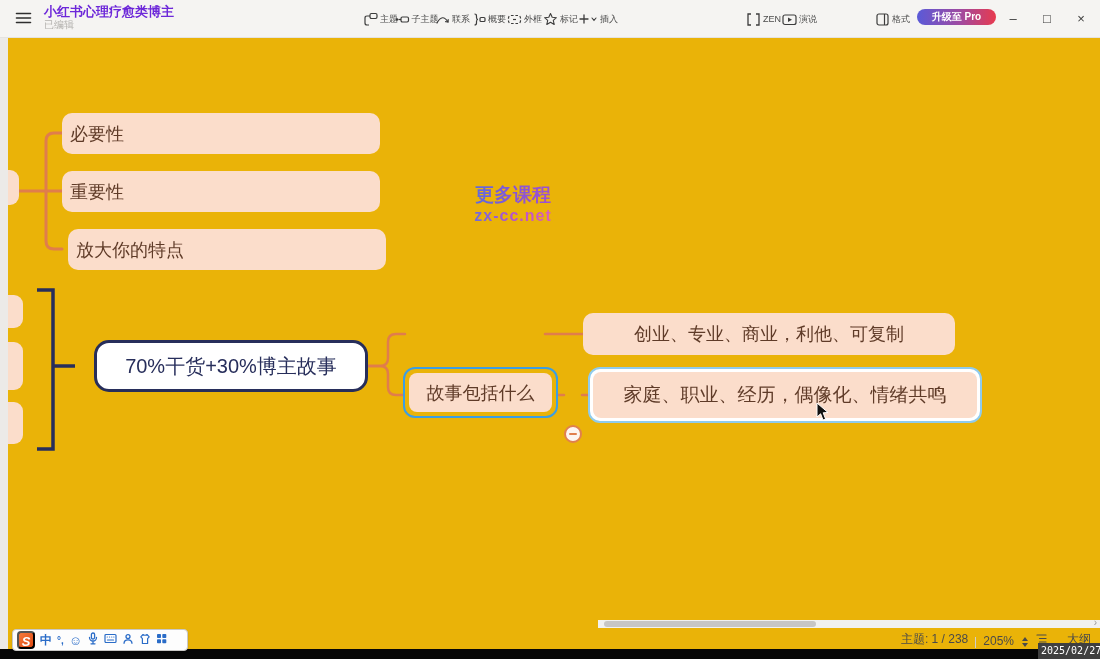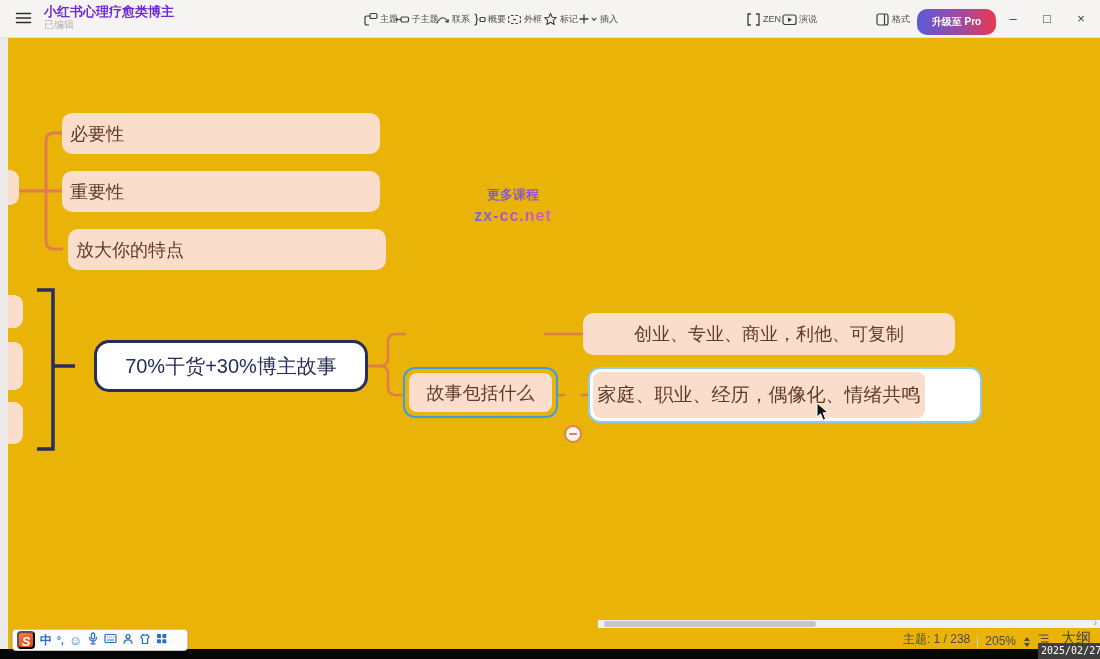--- a/index.html
+++ b/index.html
@@ -15,21 +15,21 @@
   .doc-title { font-size:13px; font-weight:bold; color:#6d28d9; line-height:15px; }
   .doc-subtitle { font-size:10px; color:#b3b1ae; line-height:12px; }
   .tools-group { position:absolute; left:362px; top:3px; display:flex; }
   .tool { width:36px; height:32px; background:none; border:none; display:flex;
     flex-direction:row; align-items:center; justify-content:center; gap:1px; cursor:pointer; }
   .tool.wide { width:40px; }
   .tool-label { font-size:9px; color:#4c4c4c; white-space:nowrap; }
   .tool svg { display:block; }
   .zen-group { position:absolute; left:745px; top:3px; display:flex; }
   .format-group { position:absolute; left:874px; top:3px; display:flex; }
-  .upgrade-btn { position:absolute; left:917px; top:9px; width:79px; height:26px;
+  .upgrade-btn { position:absolute; left:917px; top:9px; width:79px; height:16px;
     border:none; border-radius:10px; color:#fff; font-size:10px; font-weight:bold;
     background:linear-gradient(90deg,#5a5ad8,#a04aa0 55%,#e83a4e); cursor:pointer; }
   .win-controls { position:absolute; right:2px; top:0; height:38px; display:flex; }
   .win-btn { width:34px; height:38px; background:none; border:none; font-size:13px;
     color:#3a3a3a; cursor:pointer; line-height:38px; text-align:center; }
 
   
   .canvas { position:absolute; top:38px; left:0; width:1100px; height:611px; background:#eab308; }
   .left-strip { position:absolute; left:0; top:0; width:8px; height:611px; background:#eceae8; }
   .connectors { position:absolute; left:0; top:0; pointer-events:none; }
@@ -48,21 +48,21 @@
   .hl-frame { position:absolute; border:2px solid #8fcbec; border-radius:12px;
     background:#fff; cursor:pointer; }
   .collapse-btn { position:absolute; left:564px; top:387px; width:18px; height:18px;
     border-radius:50%; background:#fdf6f1; border:2px solid #e0804e; cursor:pointer; padding:0; }
   .collapse-btn::after { content:""; display:block; width:8px; height:2px; background:#e0804e;
     margin:0 auto; border-radius:1px; }
 
   
   .watermark { position:absolute; left:448px; top:146px; width:130px; text-align:center;
     line-height:21px; }
-  .wm1 { font-size:13px; font-weight:bold;
+  .wm1 { font-size:19px; font-weight:bold;
     background:linear-gradient(90deg,#4179e6,#8656d6,#b04cce);
     -webkit-background-clip:text; background-clip:text; color:transparent; }
   .wm2 { font-size:16px; font-weight:bold; letter-spacing:1px;
     background:linear-gradient(90deg,#3f7ce8,#b552cc,#f468a8);
     -webkit-background-clip:text; background-clip:text; color:transparent; }
 
   
   .hscroll-track { position:absolute; left:598px; top:582px; width:502px; height:8px;
     background:#f1f1f0; }
   .hscroll-thumb { position:absolute; left:6px; top:1px; width:212px; height:6px;
@@ -72,22 +72,22 @@
   
   .status-row { position:absolute; right:9px; top:594px; height:16px; display:flex;
     align-items:flex-end; gap:7px; font-size:12px; color:#4a4a4a; }
   .status-sep { width:1px; height:11px; background:#cfcfcd; }
   .stepper { display:flex; flex-direction:column; gap:2px; background:none; border:none;
     cursor:pointer; padding:1px; }
   .tri-up { width:0; height:0; border-left:3.5px solid transparent;
     border-right:3.5px solid transparent; border-bottom:4.5px solid #4a4a4a; }
   .tri-down { width:0; height:0; border-left:3.5px solid transparent;
     border-right:3.5px solid transparent; border-top:4.5px solid #4a4a4a; }
-  .outline-btn { display:flex; align-items:center; gap:12px; background:none; border:none;
-    font-size:15px; color:#4a4a4a; cursor:pointer; }
+  .outline-btn { display:flex; align-items:center; gap:20px; background:none; border:none;
+    font-size:12px; color:#4a4a4a; cursor:pointer; }
 
   
   .mouse-cursor { position:absolute; left:816px; top:364px; }
 
   
   .black-bar { position:absolute; left:0; top:649px; width:1100px; height:10px;
     background:#060606; z-index:8; }
   .ime-bar { position:absolute; left:12px; top:629px; width:176px; height:22px;
     background:#fdfdfd; border:1px solid #c9c8c6; border-radius:4px; display:flex;
     align-items:center; gap:5px; padding:0 4px; z-index:10;
@@ -262,21 +262,21 @@
     <div class="mm-node pad" style="left:68px; top:191px; width:318px; height:41px;">放大你的特点</div>
 
     <div class="main-node">70%干货+30%博主故事</div>
 
     <div class="mm-node center" style="left:583px; top:275px; width:372px; height:42px;">创业、专业、商业，利他、可复制</div>
 
     <div class="sel-frame" style="left:403px; top:329px; width:155px; height:51px;"></div>
     <div class="mm-node center" style="left:409px; top:335px; width:143px; height:39px; border-radius:8px;">故事包括什么</div>
     <button class="collapse-btn"></button>
     <div class="hl-frame" style="left:588px; top:329px; width:394px; height:56px;"></div>
-    <div class="mm-node center" style="left:593px; top:334px; width:332px; height:46px; border-radius:8px; font-size:19px;">家庭、职业、经历，偶像化、情绪共鸣</div>
+    <div class="mm-node center" style="left:593px; top:334px; width:384px; height:46px; border-radius:8px; font-size:19px;">家庭、职业、经历，偶像化、情绪共鸣</div>
 
     <div class="watermark">
       <div class="wm1">更多课程</div>
       <div class="wm2">zx-cc.net</div>
     </div>
 
     <div class="hscroll-track">
       <div class="hscroll-thumb"></div>
       <div class="hscroll-arrow">›</div>
     </div>

